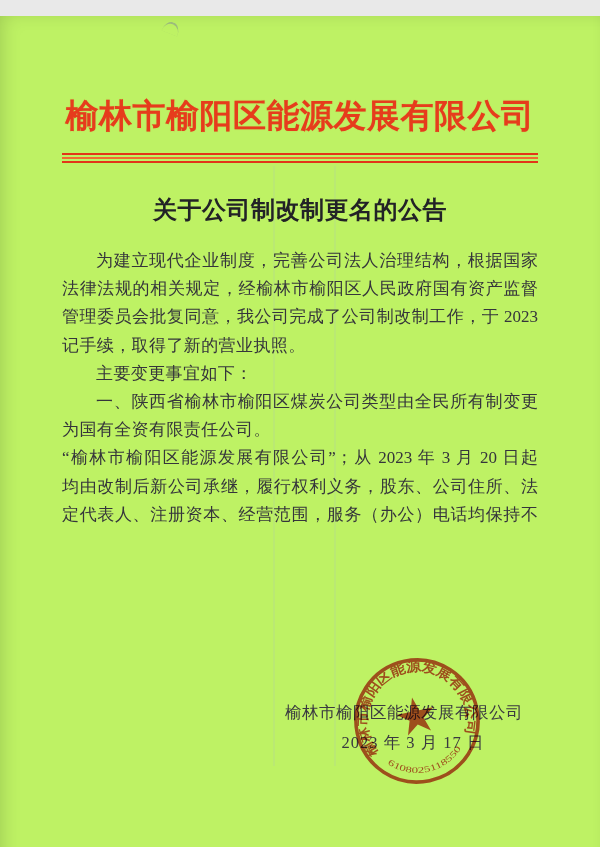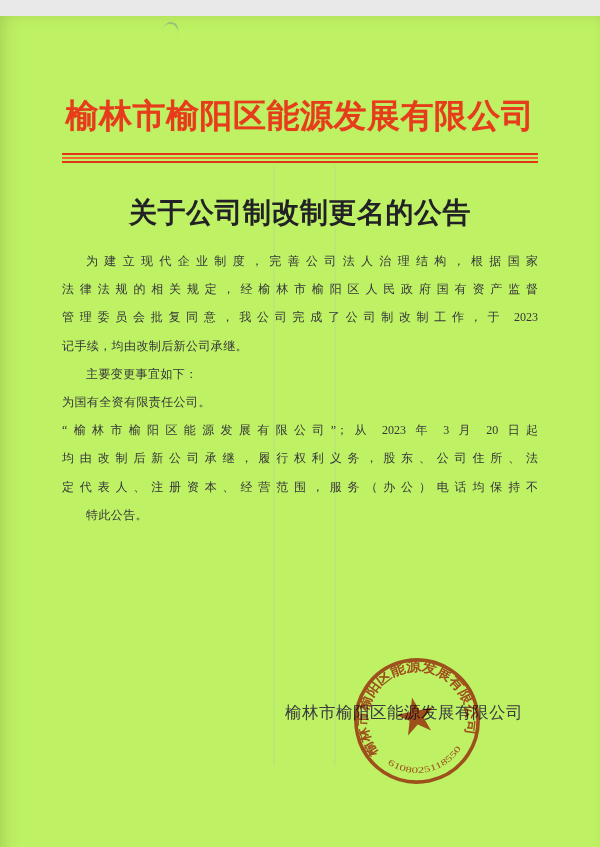--- a/index.html
+++ b/index.html
@@ -36,26 +36,26 @@
     background:linear-gradient(to bottom,
       #e23518 0 22%,
       rgba(255,255,255,0) 22% 36%,
       #f06a30 36% 62%,
       rgba(255,255,255,0) 62% 76%,
       #e23518 76% 100%);
   }
   .doc-title{
     position:absolute;left:0;top:178px;width:600px;margin:0;
     text-align:center;
-    font-size:28px;font-weight:bold;color:#222226;
+    font-size:24px;font-weight:bold;color:#222226;
     letter-spacing:0.5px;
   }
   .doc-body{
     position:absolute;left:62px;top:231px;width:476px;
-    font-size:12px;line-height:28.2px;color:#35353b;
+    font-size:17px;line-height:28.2px;color:#35353b;
   }
   .bline{letter-spacing:0.4px;white-space:nowrap;}
   .bline.f{
     white-space:normal;
     text-align:justify;
     text-align-last:justify;
     letter-spacing:0;
   }
   .bline.i{text-indent:2em;}
   .signature{
@@ -85,31 +85,32 @@
   <div class="letterhead">榆林市榆阳区能源发展有限公司</div>
 
   <div class="red-rule"></div>
 
   <h1 class="doc-title">关于公司制改制更名的公告</h1>
 
   <div class="doc-body">
     <div class="bline i f">为建立现代企业制度，完善公司法人治理结构，根据国家</div>
     <div class="bline f">法律法规的相关规定，经榆林市榆阳区人民政府国有资产监督</div>
     <div class="bline f">管理委员会批复同意，我公司完成了公司制改制工作，于 2023</div>
-    <div class="bline">记手续，均由改制后新公司承继。</div>
+    <div class="bline">记手续，取得了新的营业执照。</div>
     <div class="bline i">主要变更事宜如下：</div>
+    <div class="bline i f">一、陕西省榆林市榆阳区煤炭公司类型由全民所有制变更</div>
     <div class="bline">为国有全资有限责任公司。</div>
     <div class="bline f">“榆林市榆阳区能源发展有限公司”；从 2023 年 3 月 20 日起</div>
     <div class="bline f">均由改制后新公司承继，履行权利义务，股东、公司住所、法</div>
     <div class="bline f">定代表人、注册资本、经营范围，服务（办公）电话均保持不</div>
-    <div class="bline i">特此公告。</div>
   </div>
 
   <div class="signature">
     <div class="sig-company">榆林市榆阳区能源发展有限公司</div>
+    <div class="sig-date">2023 年 3 月 17 日</div>
   </div>
 
   <svg class="seal" viewBox="0 0 160 160" aria-hidden="true">
     <circle cx="80" cy="80" r="61" fill="none" stroke="#cc3526" stroke-width="3.6"></circle>
     <polygon points="80,56 84.5,69.9 99,69.8 87.2,78.3 91.8,92.2 80,83.6 68.2,92.2 72.8,78.3 61,69.8 75.5,69.9" fill="#cc3526"></polygon>
     <defs>
       <path id="arcTop" d="M 36.7,105 A 50,50 0 1 1 123.3,105" fill="none"></path>
       <path id="arcBottom" d="M 40.2,113.4 A 52,52 0 0 0 119.8,113.4" fill="none"></path>
     </defs>
     <text font-size="13.5" font-weight="bold" fill="#cc3526">

